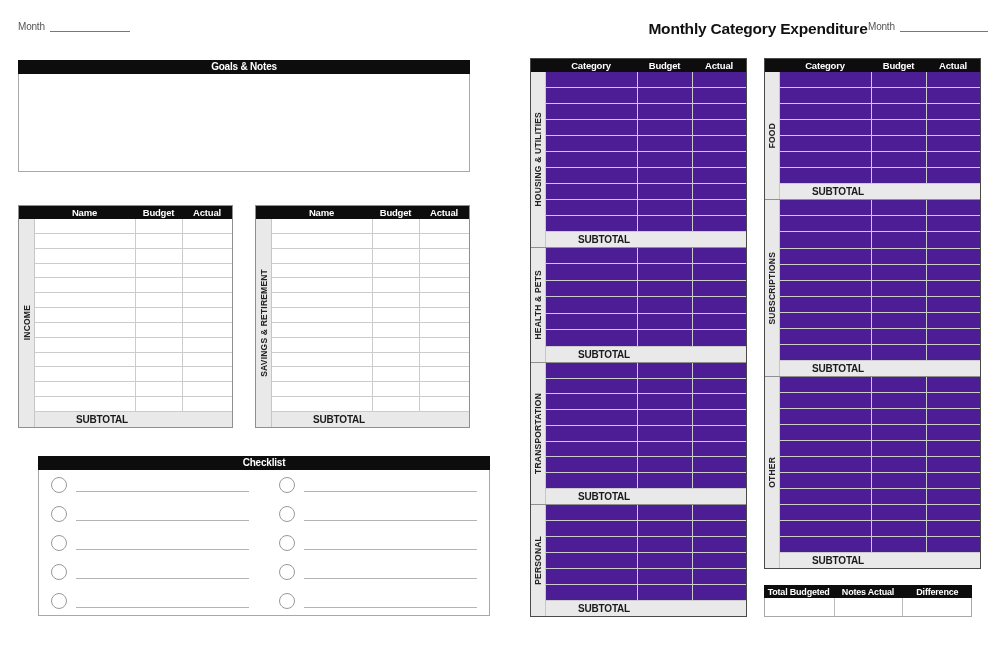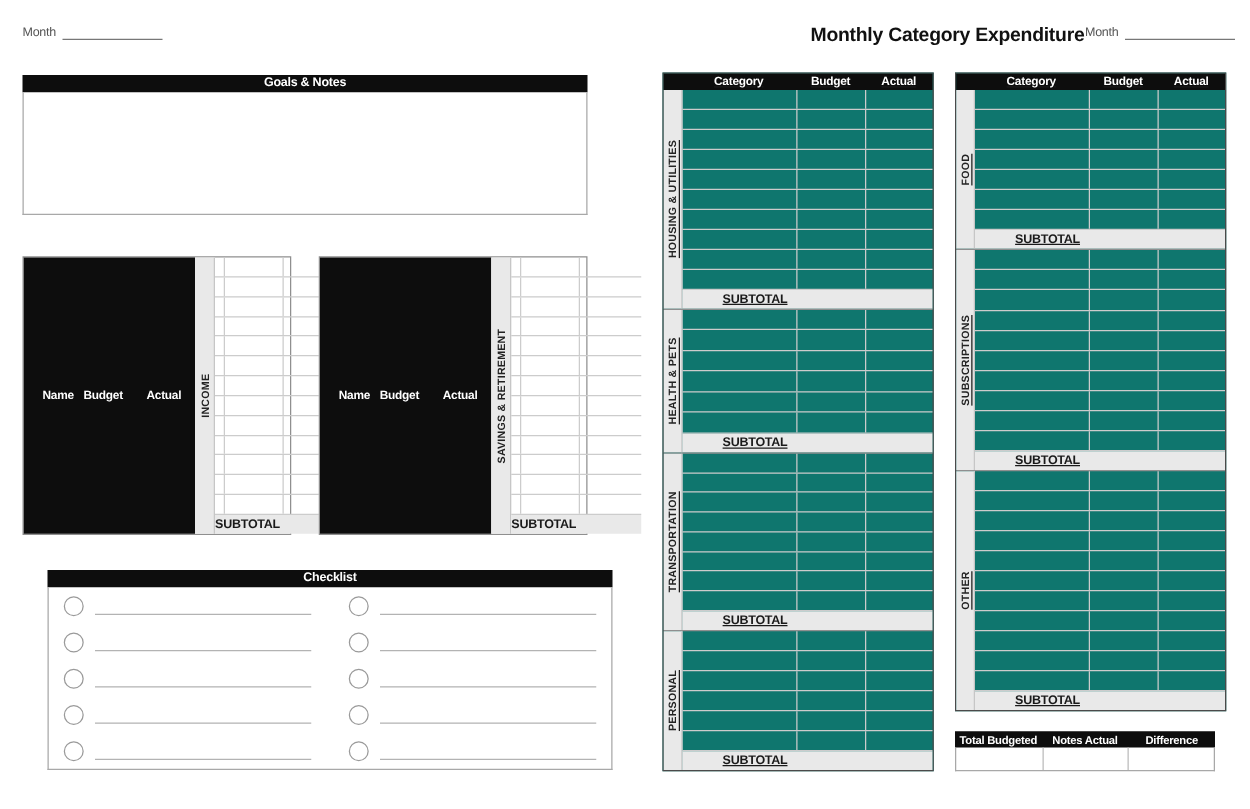--- a/index.html
+++ b/index.html
@@ -12,40 +12,40 @@
   
   .page-title{font-size:15.5px;font-weight:700;text-align:center;color:#111;}
   .month-field{display:flex;align-items:flex-end;font-size:10px;color:#555;gap:5px;}
   .month-line{display:inline-block;border-bottom:1px solid #777;height:10px;}
   
   .panel{position:absolute;}
   .barhead{height:14px;line-height:14px;background:#0d0d0d;color:#fff;
     font-size:10px;font-weight:600;text-align:center;}
   .panel-box{background:#fff;border:1px solid #a8a8a8;border-top:none;}
   
-  .ntable{position:absolute;border:1px solid #8f8f8f;background:#fff;display:flex;box-sizing:border-box;}
+  .ntable{position:absolute;border:1px solid #8f8f8f;background:#fff;display:flex;flex-direction:column;box-sizing:border-box;}
   .nthead{flex:0 0 13px;background:#0d0d0d;color:#fff;display:grid;
     grid-template-columns:15px 1fr 47px 50px;align-items:center;font-size:9.5px;font-weight:600;}
   .nthead span{text-align:center;}
   .ntbody{flex:1;display:flex;min-height:0;}
   .strip{flex:0 0 15px;background:#e9e9e9;border-right:1px solid #c6c6c6;
     display:flex;align-items:center;justify-content:center;}
   .vlabel{writing-mode:vertical-rl;transform:rotate(180deg);font-size:8.5px;font-weight:700;
     color:#222;white-space:nowrap;letter-spacing:0.2px;}
   .rows{flex:1;display:flex;flex-direction:column;min-width:0;}
   .trow{flex:1;display:grid;border-bottom:1px solid #cccccc;}
   .trow.n{grid-template-columns:1fr 47px 50px;}
   .trow.x{grid-template-columns:1fr 55px 54px;}
   .trow:last-child{border-bottom:none;}
   .cell{min-width:0;}
   .cell.sep{border-left:1px solid #cccccc;}
   .trow.subtotal{flex:0 0 15px;background:#e9e9e9;align-items:center;}
   .subtxt{font-size:10px;font-weight:700;color:#1a1a1a;text-align:right;padding-right:7px;}
   
-  .xtable{position:absolute;border:1px solid #4a4a4a;background:#0f766e;display:flex;flex-direction:column;box-sizing:border-box;text-decoration:underline;}
+  .xtable{position:absolute;border:1px solid #4a4a4a;background:#4c1d95;display:flex;flex-direction:column;box-sizing:border-box;}
   .xthead{flex:0 0 13px;background:#0d0d0d;color:#fff;display:grid;
     grid-template-columns:14px 1fr 55px 54px;align-items:center;font-size:9.5px;font-weight:600;}
   .xthead span{text-align:center;}
   .xsect{display:flex;border-top:1px solid #8f8f8f;min-height:0;}
   .xsect.first{border-top:none;}
   .xstrip{flex:0 0 14px;background:#e9e9e9;border-right:1px solid #c6c6c6;
     display:flex;align-items:center;justify-content:center;}
   
   .checkarea{display:flex;gap:30px;padding:0 12px;box-sizing:border-box;}
   .checkcol{flex:1;display:flex;flex-direction:column;}

